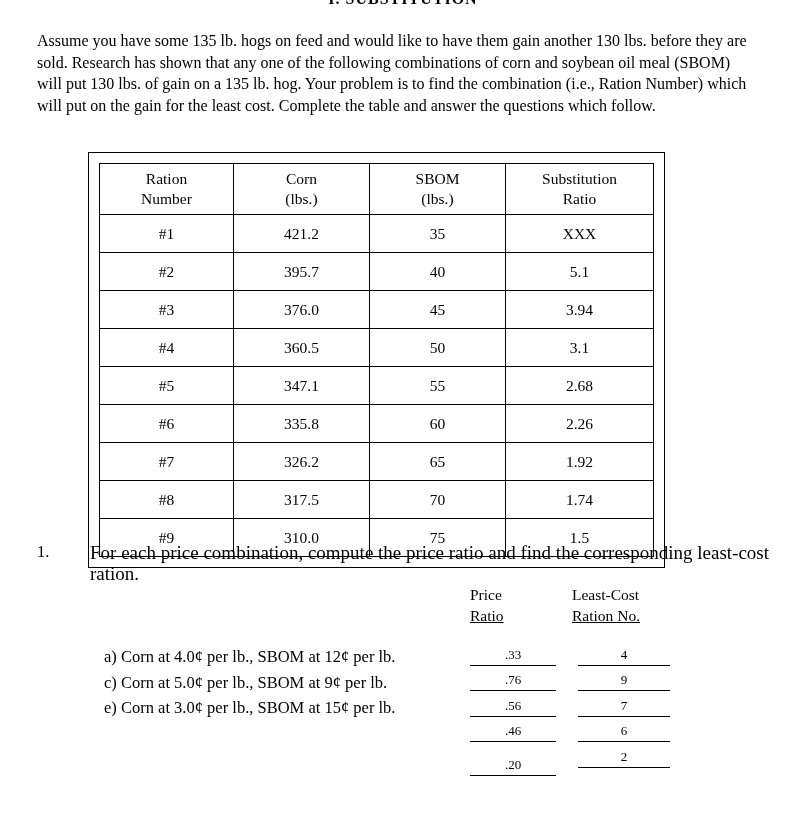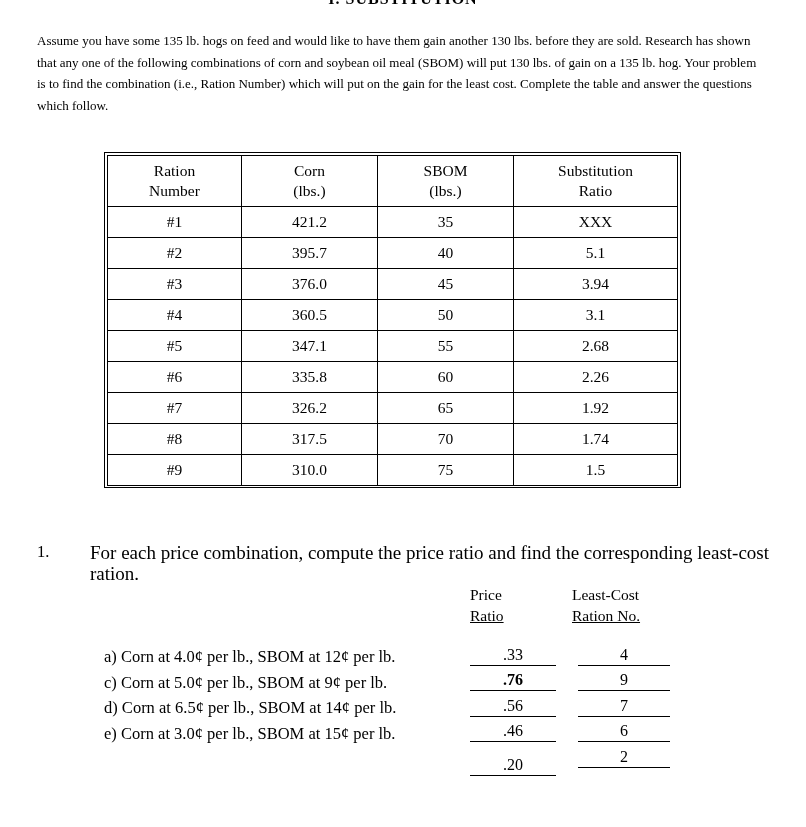--- a/index.html
+++ b/index.html
@@ -7,25 +7,25 @@
     width: 806px; height: 827px; position: relative; overflow: hidden;
     font-family: "Liberation Serif", "DejaVu Serif", serif;
     color: #000; font-size: 16.5px;
   }
   .title {
     position: absolute; top: -10px; left: 0; width: 806px; text-align: center;
     font-weight: bold; font-size: 16px; letter-spacing: 1px;
   }
   .intro {
     position: absolute; left: 37px; top: 30px; width: 720px;
-    line-height: 21.5px; font-size: 13px;
+    line-height: 21.5px; font-size: 16px;
   }
   .tbl-wrap {
-    position: absolute; left: 88px; top: 152px; width: 577px; height: 336px;
-    border: 1px solid #000; box-sizing: border-box; padding: 2px; margin-left: 16px;
+    position: absolute; left: 88px; top: 152px; width: 577px; height: 416px;
+    border: 1px solid #000; box-sizing: border-box; padding: 10px;
   }
   table.sub {
     width: 100%; height: 100%; border-collapse: collapse;
     border: 1px solid #000; font-size: 15.5px;
   }
   table.sub th, table.sub td {
     border: 1px solid #000; text-align: center; font-weight: normal; padding: 0;
   }
   table.sub th { height: 50px; line-height: 20px; }
   table.sub td { height: 30px; }
@@ -39,21 +39,21 @@
     position: absolute; top: 584px; text-align: left; line-height: 21px;
     font-size: 15.5px;
   }
   .hdr .u { text-decoration: underline; }
   .hdr-price { left: 470px; width: 70px; }
   .hdr-least { left: 572px; width: 100px; }
   .items { position: absolute; left: 104px; top: 646px; }
   .item { height: 25.5px; line-height: 22px; font-size: 16.5px; white-space: nowrap; }
   .ans {
     position: absolute; height: 20px; border-bottom: 1px solid #000;
-    text-align: center; font-size: 16px; line-height: 20px;
+    text-align: center; font-size: 13px; line-height: 20px;
   }
   .ans-price { left: 470px; width: 86px; }
   .ans-least { left: 578px; width: 92px; }
 </style>
 </head>
 <body>
 
 <div class="title">I. SUBSTITUTION</div>
 
 <p class="intro" style="margin:0;">Assume you have some 135 lb. hogs on feed and would like to have them gain another 130 lbs. before they are sold.  Research has shown that any one of the following combinations of corn and soybean oil meal (SBOM) will put 130 lbs. of gain on a 135 lb. hog.  Your problem is to find the combination (i.e., Ration Number) which will put on the gain for the least cost.  Complete the table and answer the questions which follow.</p>
@@ -135,26 +135,25 @@
   <div class="u">Ratio</div>
 </div>
 <div class="hdr hdr-least">
   <div>Least-Cost</div>
   <div class="u">Ration No.</div>
 </div>
 
 <div class="items">
   <div class="item">a)  Corn at 4.0¢ per lb., SBOM at 12¢ per lb.</div>
   <div class="item">c)  Corn at 5.0¢ per lb., SBOM at 9¢ per lb.</div>
-  <div class="item">d)  Corn at 6.5¢ per lb., SBOM at 14¢ per lb.</div>
   <div class="item">e)  Corn at 3.0¢ per lb., SBOM at 15¢ per lb.</div>
 </div>
 
 <div class="ans ans-price" style="top:645px;">.33</div>
-<div class="ans ans-price" style="top:670px;font-weight:bold;">.76</div>
+<div class="ans ans-price" style="top:670px;">.76</div>
 <div class="ans ans-price" style="top:696px;text-align:center;">.56</div>
 <div class="ans ans-price" style="top:721px;">.46</div>
 <div class="ans ans-price" style="top:755px;">.20</div>
 
 <div class="ans ans-least" style="top:645px;">4</div>
 <div class="ans ans-least" style="top:670px;">9</div>
 <div class="ans ans-least" style="top:696px;">7</div>
 <div class="ans ans-least" style="top:721px;">6</div>
 <div class="ans ans-least" style="top:747px;">2</div>
 

